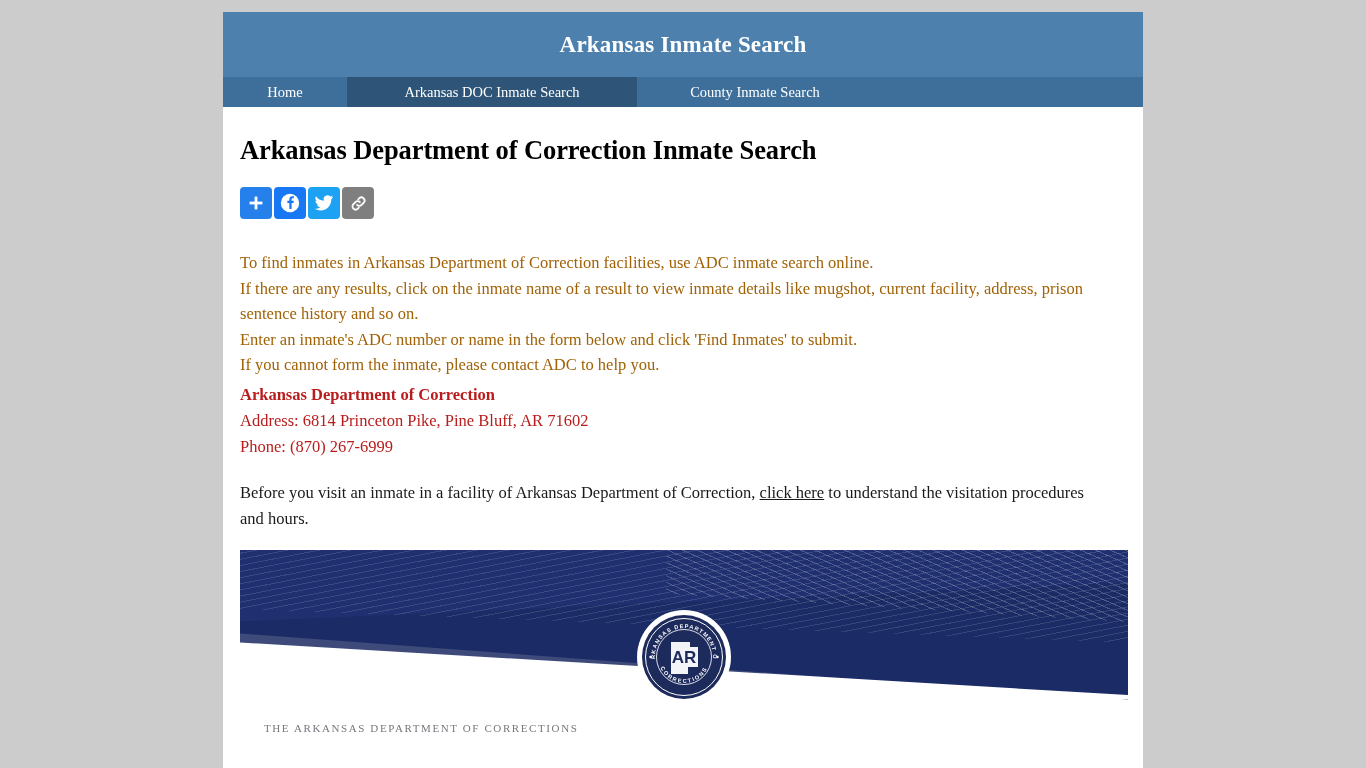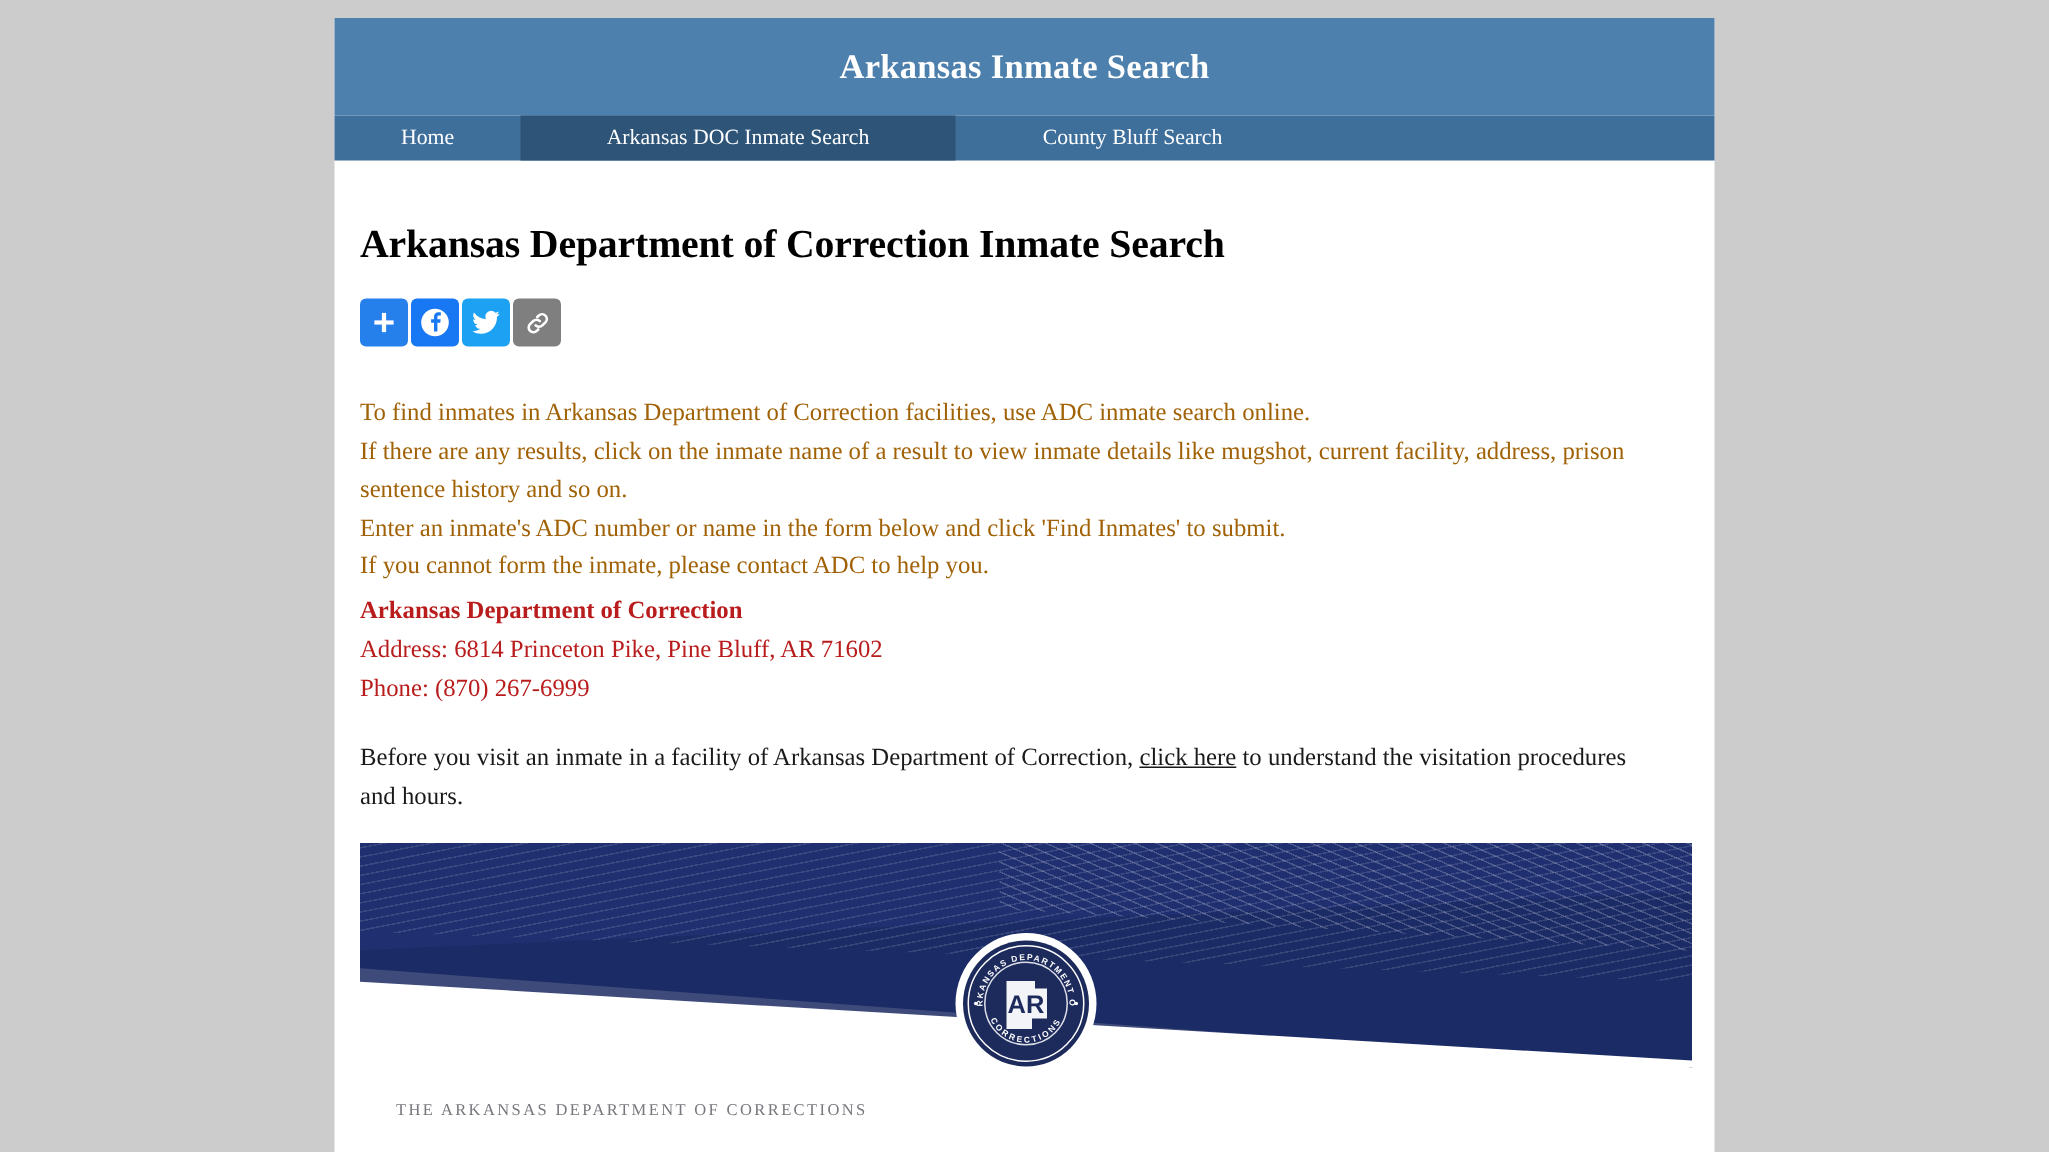--- a/index.html
+++ b/index.html
@@ -57,21 +57,21 @@
     cursor: pointer;
     white-space: nowrap;
     box-sizing: border-box;
   }
   .nav-item.home { width: 124px; }
   .nav-item.doc  { width: 290px; background: #2e5578; }
   .nav-item.county { width: 236px; }
 
   
   .content {
-    padding: 16px 16px 0 16px;
+    padding: 4px 16px 0 16px;
   }
   .page-heading {
     margin: 0;
     padding: 24px 0 0 1px;
     font-family: "Liberation Serif", serif;
     font-size: 26.5px;
     font-weight: bold;
     color: #000000;
     letter-spacing: -.1px;
   }
@@ -247,21 +247,21 @@
 
 <div class="page">
 
   <div class="site-header">
     <div class="site-title">Arkansas Inmate Search</div>
   </div>
 
   <div class="site-nav">
     <div class="nav-item home">Home</div>
     <div class="nav-item doc">Arkansas DOC Inmate Search</div>
-    <div class="nav-item county">County Bluff Search</div>
+    <div class="nav-item county">County Inmate Search</div>
   </div>
 
   <div class="content">
 
     <h1 class="page-heading">Arkansas Department of Correction Inmate Search</h1>
 
     <div class="share-row">
 
       <div class="share-btn sb-plus">
         <span>

